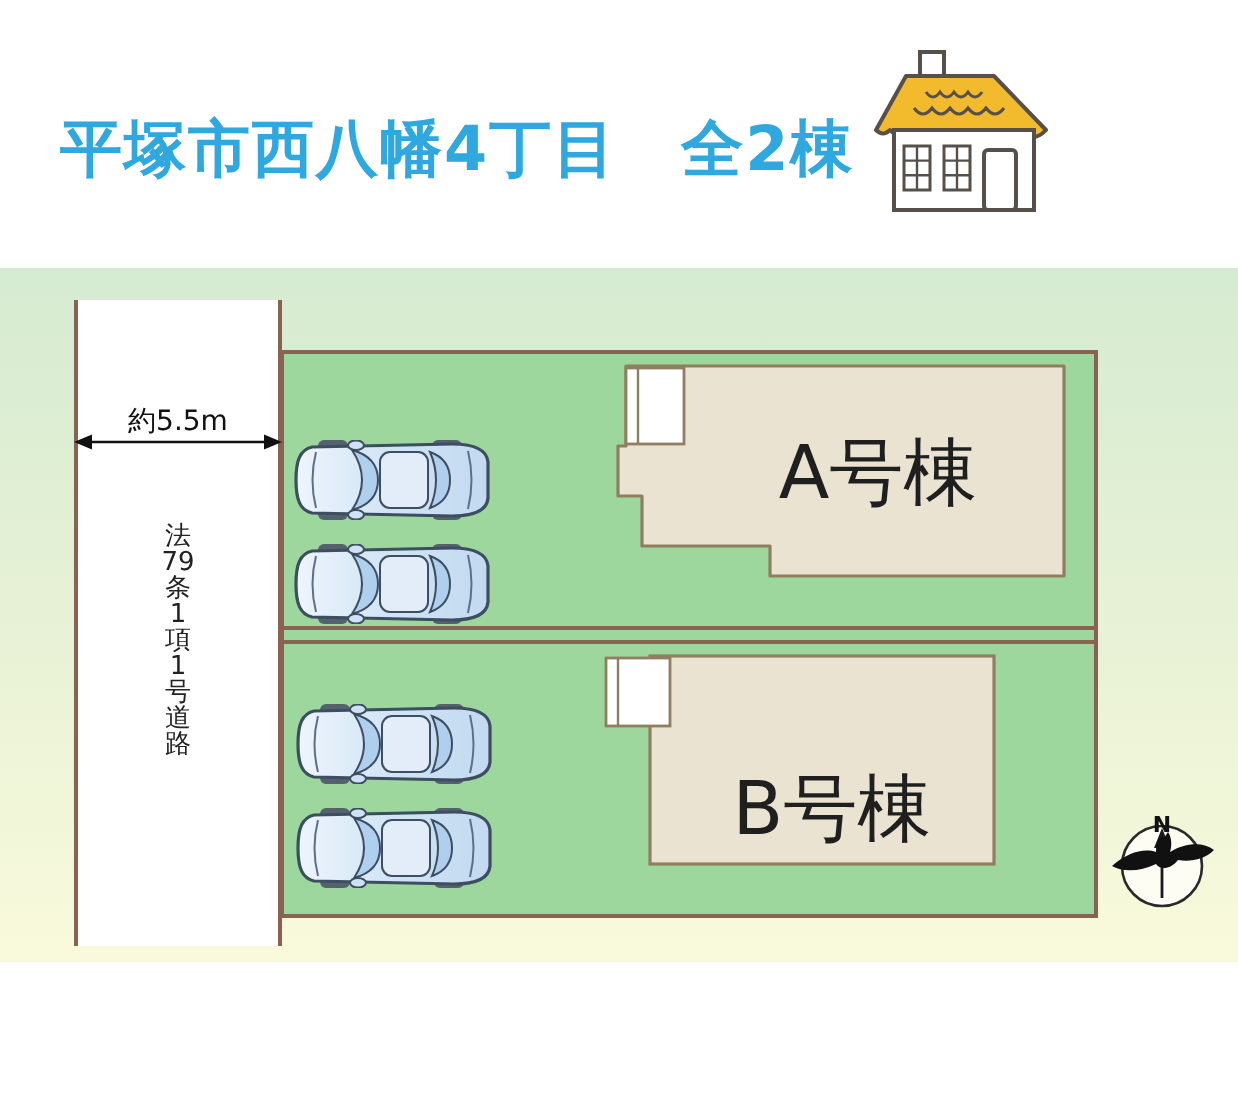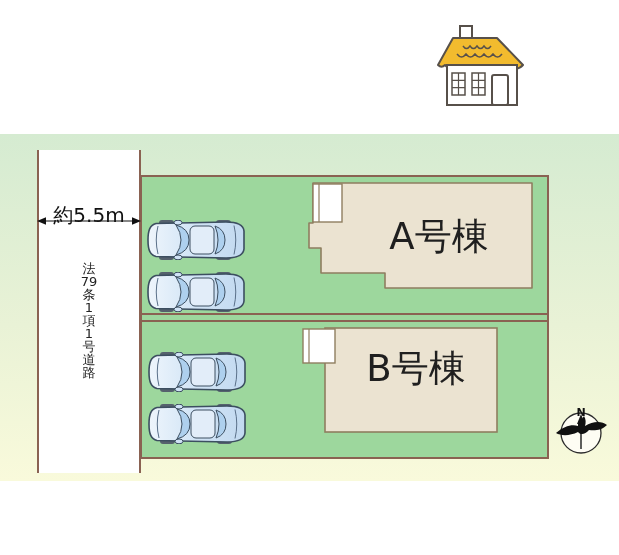--- a/index.html
+++ b/index.html
@@ -18,21 +18,21 @@
     left:0;top:134px;width:619px;height:347px;
     background:linear-gradient(180deg,#d5ebd1 0%,#e9f2d6 55%,#f9fadb 100%);
   }
   
   #road{
     left:37px;top:150px;width:104px;height:323px;background:#ffffff;
     border-left:2px solid #8a6252;border-right:2px solid #8a6252;box-sizing:border-box;
   }
   #road-width-label{
     left:37px;top:202px;width:104px;text-align:center;
-    font-size:20px;color:#111;white-space:nowrap;
+    font-size:14px;color:#111;white-space:nowrap;
   }
   #road-width-arrow{left:37px;top:215px;width:104px;height:12px;}
   #road-name{
     left:37px;top:262px;width:104px;display:flex;flex-direction:column;
     align-items:center;font-size:13px;line-height:13px;color:#222;row-gap:0px;
   }
   #road-name span{display:block;text-align:center;}
   
   #site-area{
     left:140px;top:175px;width:409px;height:284px;
@@ -42,21 +42,21 @@
   #divider-1{top:313px;}
   #divider-2{top:320px;}
   
   #building-a{left:305px;top:180px;width:232px;height:112px;}
   #building-b{left:298px;top:324px;width:204px;height:112px;}
   .bldg-label{
     width:170px;text-align:center;font-size:37px;line-height:1.05;
     color:#1f1f1f;font-weight:400;white-space:nowrap;
   }
   #building-a-label{left:354px;top:218px;}
-  #building-b-label{left:331px;top:350px;}
+  #building-b-label{left:331px;top:386px;}
   
   .car{width:101px;height:40px;}
   #car-a1{left:146px;top:220px;}
   #car-a2{left:146px;top:272px;}
   #car-b1{left:147px;top:352px;}
   #car-b2{left:147px;top:404px;}
   
   #house-icon{left:433px;top:20px;width:95px;height:92px;}
   #compass{left:552px;top:402px;width:56px;height:56px;}
   #compass text{font-size:11px;font-weight:700;fill:#111;}
@@ -81,20 +81,21 @@
         <path d="M30,5 Q40,20 30,35 Q43,31.5 43,20 Q43,8.5 30,5 Z" fill="#aed0ee" stroke="#3c4e60" stroke-width="1"></path>
         <rect x="44" y="6" width="24" height="28" rx="5" fill="#e2edf9" stroke="#3c4e60" stroke-width="1"></rect>
         <path d="M69,6 Q75,20 69,34 Q79,30.5 79,20 Q79,9.5 69,6 Z" fill="#aed0ee" stroke="#3c4e60" stroke-width="1"></path>
         <path d="M88,5.5 Q91.5,20 88,34.5" fill="none" stroke="#5a7089" stroke-width="1"></path>
         <ellipse cx="32" cy="2.6" rx="4" ry="2.4" fill="#cfe2f5" stroke="#3c4e60" stroke-width="1"></ellipse>
         <ellipse cx="32" cy="37.4" rx="4" ry="2.4" fill="#cfe2f5" stroke="#3c4e60" stroke-width="1"></ellipse>
       </g>
     </defs>
   </svg>
 
+  <div class="abs" id="page-title">平塚市西八幡4丁目　全2棟</div>
 
   <svg class="abs" id="house-icon" viewBox="0 0 95 92">
     <rect x="27" y="6" width="12" height="15" fill="#ffffff" stroke="#57504a" stroke-width="2"></rect>
     <path d="M5,45 L20,18 L64,18 L90,45
              Q83.5,52 77,45 Q70.5,52 64,45 Q57.5,52 51,45 Q44.5,52 38,45 Q31.5,52 25,45 Q18.5,52 12,45 Q8.5,48.5 5,45 Z" fill="#f2bb2e" stroke="#57504a" stroke-width="2" stroke-linejoin="round"></path>
     <path d="M24,34 Q28.5,40 33,34 Q37.5,40 42,34 Q46.5,40 51,34 Q55.5,40 60,34 Q64.5,40 69,34" fill="none" stroke="#57504a" stroke-width="1.5"></path>
     <path d="M30,26 Q33.5,31 37,26 Q40.5,31 44,26 Q47.5,31 51,26 Q54.5,31 58,26" fill="none" stroke="#57504a" stroke-width="1.5"></path>
     <rect x="14" y="45" width="70" height="40" fill="#ffffff" stroke="#57504a" stroke-width="2"></rect>
     <rect x="19" y="53" width="13" height="22" fill="#ffffff" stroke="#57504a" stroke-width="1.5"></rect>
     <path d="M25.5,53 V75 M19,60.3 H32 M19,67.6 H32" stroke="#57504a" stroke-width="1.2"></path>

